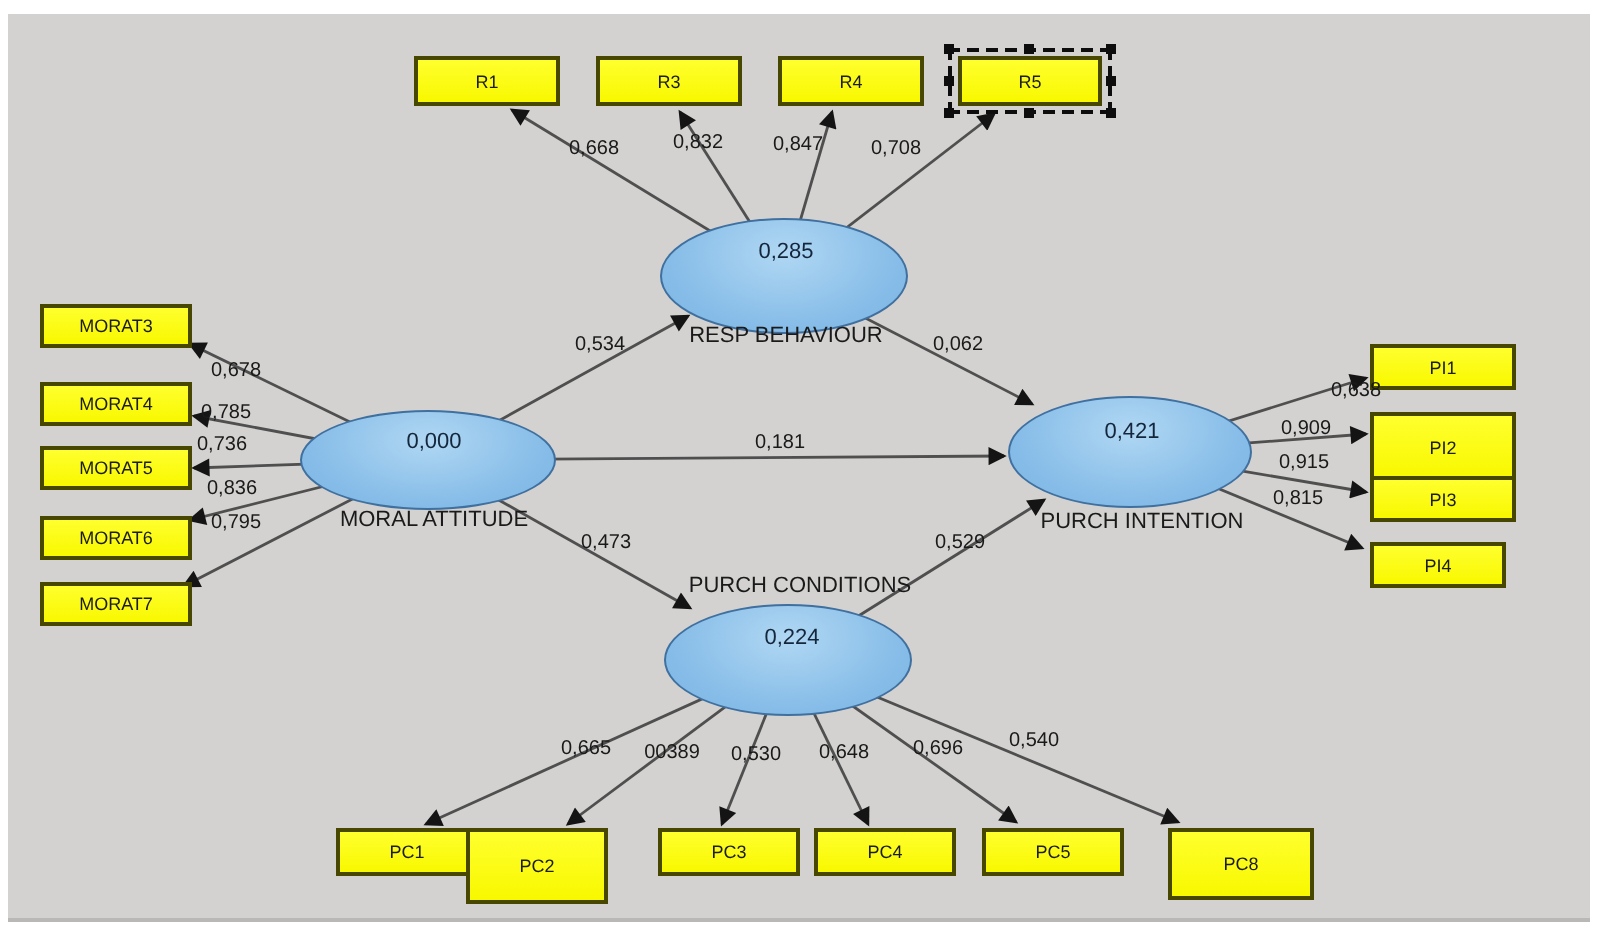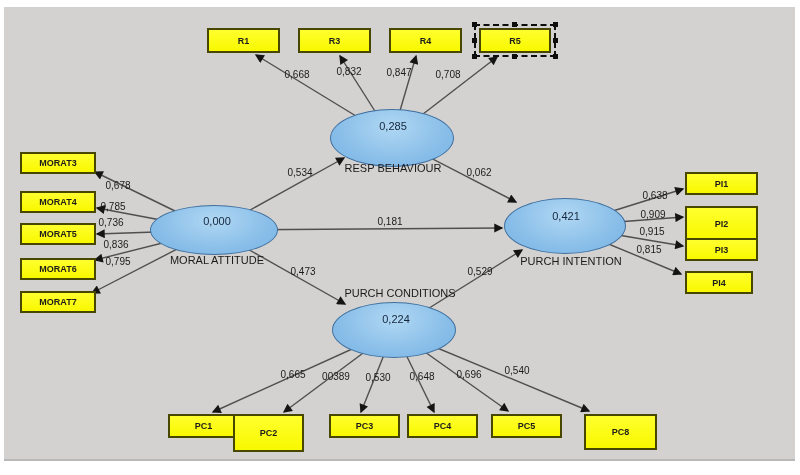--- a/index.html
+++ b/index.html
@@ -10,21 +10,21 @@
   .canvas {
     position:absolute; left:4px; top:7px; width:791px; height:452px;
     background:#d3d2d0; border-bottom:2px solid #b9b8b6;
   }
   #arrows { position:absolute; left:0; top:0; z-index:1; }
   .box {
     position:absolute; z-index:2; box-sizing:border-box;
     background:linear-gradient(#ffff2e,#f8f800);
     border:2px solid #474700;
     display:flex; align-items:center; justify-content:center;
-    font-size:9px; font-weight:bold; color:#1c1c1c;
+    font-size:9px; font-weight:normal; color:#1c1c1c;
   }
   .ell {
     position:absolute; z-index:2; box-sizing:border-box; border-radius:50%;
     background:radial-gradient(ellipse at 50% 30%, #b0d7f3 0%, #87bde8 65%, #7ab3e3 100%);
     border:1.5px solid #40709f;
   }
   .ellval {
     position:absolute; z-index:3; width:60px; margin-left:-30px; text-align:center;
     font-size:11px; color:#13263c;
   }
@@ -132,21 +132,21 @@
 
 <div class="num" style="left:277px;top:69px">0,668</div>
 <div class="num" style="left:329px;top:66px">0,832</div>
 <div class="num" style="left:379px;top:67px">0,847</div>
 <div class="num" style="left:428px;top:69px">0,708</div>
 <div class="num" style="left:98px;top:180px">0,678</div>
 <div class="num" style="left:93px;top:201px">0,785</div>
 <div class="num" style="left:91px;top:217px">0,736</div>
 <div class="num" style="left:96px;top:239px">0,836</div>
 <div class="num" style="left:98px;top:256px">0,795</div>
-<div class="num" style="left:635px;top:190px">0,638</div>
+<div class="num" style="left:658px;top:190px">0,638</div>
 <div class="num" style="left:633px;top:209px">0,909</div>
 <div class="num" style="left:632px;top:226px">0,915</div>
 <div class="num" style="left:629px;top:244px">0,815</div>
 <div class="num" style="left:273px;top:369px">0,665</div>
 <div class="num" style="left:316px;top:371px">00389</div>
 <div class="num" style="left:358px;top:372px">0,530</div>
 <div class="num" style="left:402px;top:371px">0,648</div>
 <div class="num" style="left:449px;top:369px">0,696</div>
 <div class="num" style="left:497px;top:365px">0,540</div>
 

